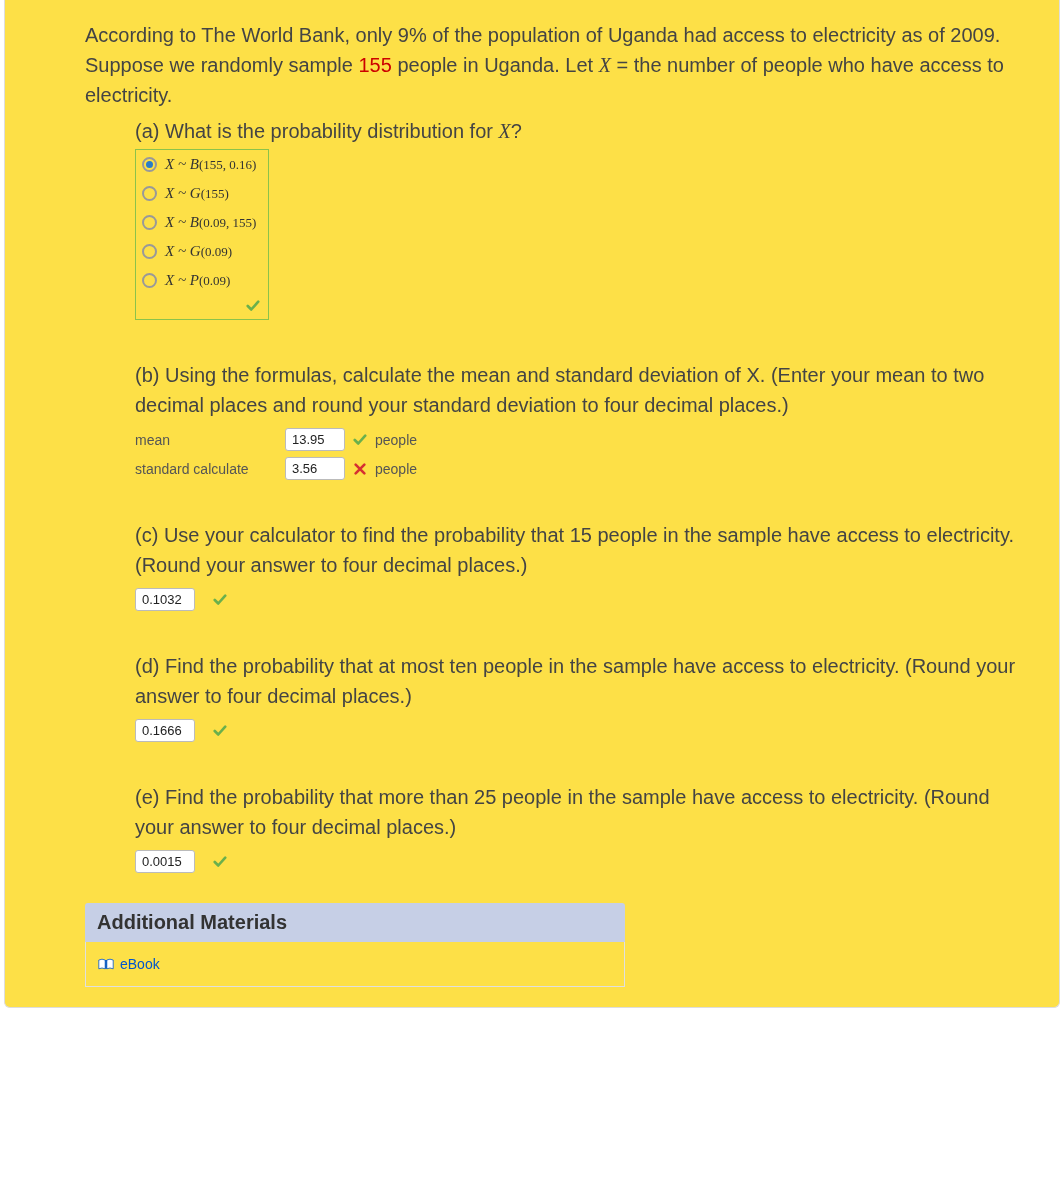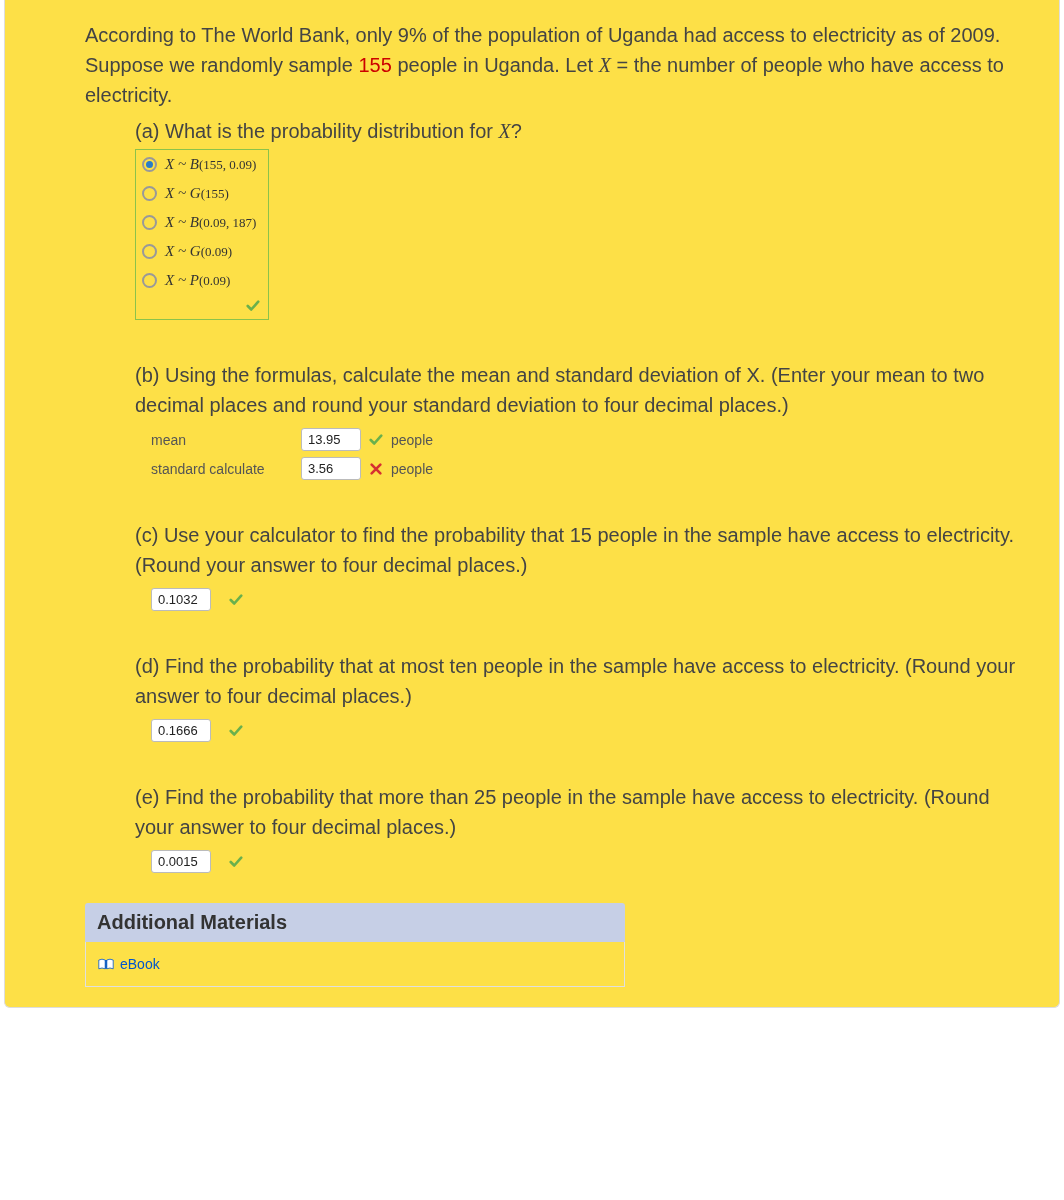--- a/index.html
+++ b/index.html
@@ -66,21 +66,21 @@
   }
   .radio-label { font-style: italic; font-family: 'Times New Roman', serif; font-size: 15px; }
   .radio-label .up { font-style: normal; font-family: Verdana; font-size: 13px; }
   .check-bottom {
     display: flex;
     justify-content: flex-end;
     padding: 4px 8px 6px;
   }
   .part-block { padding-left: 50px; margin-top: 40px; }
   .ans-table { margin-top: 8px; }
-  .ans-row { display: flex; align-items: center; font-size: 14px; color: #555; margin: 6px 16px; }
+  .ans-row { display: flex; align-items: center; font-size: 14px; color: #555; margin: 6px 0; }
   .ans-label { width: 150px; }
   .ans-input {
     border: 1px solid #bbb;
     border-radius: 3px;
     font-size: 13px;
     padding: 3px 6px;
     width: 60px;
     color: #222;
     margin-right: 8px;
   }
@@ -126,29 +126,29 @@
       <span>According to The World Bank, only 9% of the population of Uganda had access to electricity as of 2009. Suppose we randomly sample </span><span class="highlight-n">155</span><span> people in Uganda. Let </span><span style="font-style:italic;font-family:'Times New Roman'">X</span><span> = the number of people who have access to electricity.</span>
     </div>
 
     <div class="indent1">
       <div class="part-label">
         <span>(a) What is the probability distribution for </span><span style="font-style:italic;font-family:'Times New Roman'">X</span><span>?</span>
       </div>
       <div class="radio-box">
         <div class="radio-row">
           <span class="radio selected"></span>
-          <span class="radio-label"><span style="font-style:italic">X</span> ~ <span style="font-style:italic">B</span><span class="up">(155, 0.09)</span></span>
+          <span class="radio-label"><span style="font-style:italic">X</span> ~ <span style="font-style:italic">B</span><span class="up">(155, 0.16)</span></span>
         </div>
         <div class="radio-row">
           <span class="radio"></span>
           <span class="radio-label"><span style="font-style:italic">X</span> ~ <span style="font-style:italic">G</span><span class="up">(155)</span></span>
         </div>
         <div class="radio-row">
           <span class="radio"></span>
-          <span class="radio-label"><span style="font-style:italic">X</span> ~ <span style="font-style:italic">B</span><span class="up">(0.09, 187)</span></span>
+          <span class="radio-label"><span style="font-style:italic">X</span> ~ <span style="font-style:italic">B</span><span class="up">(0.09, 155)</span></span>
         </div>
         <div class="radio-row">
           <span class="radio"></span>
           <span class="radio-label"><span style="font-style:italic">X</span> ~ <span style="font-style:italic">G</span><span class="up">(0.09)</span></span>
         </div>
         <div class="radio-row">
           <span class="radio"></span>
           <span class="radio-label"><span style="font-style:italic">X</span> ~ <span style="font-style:italic">P</span><span class="up">(0.09)</span></span>
         </div>
         <div class="check-bottom">

